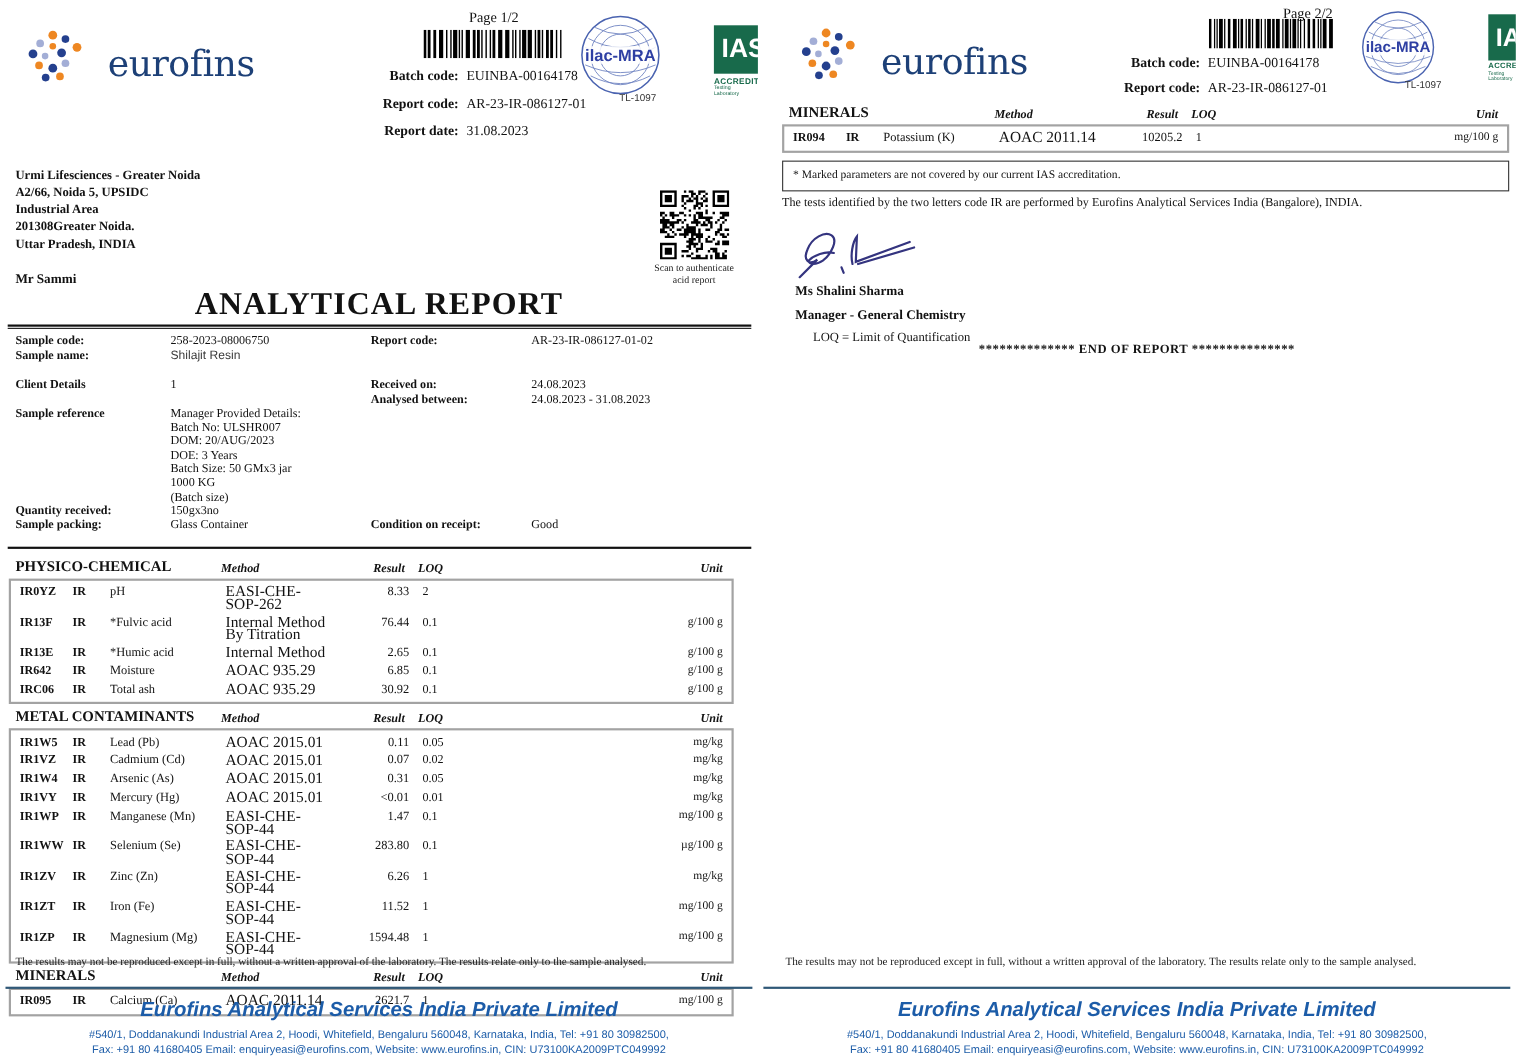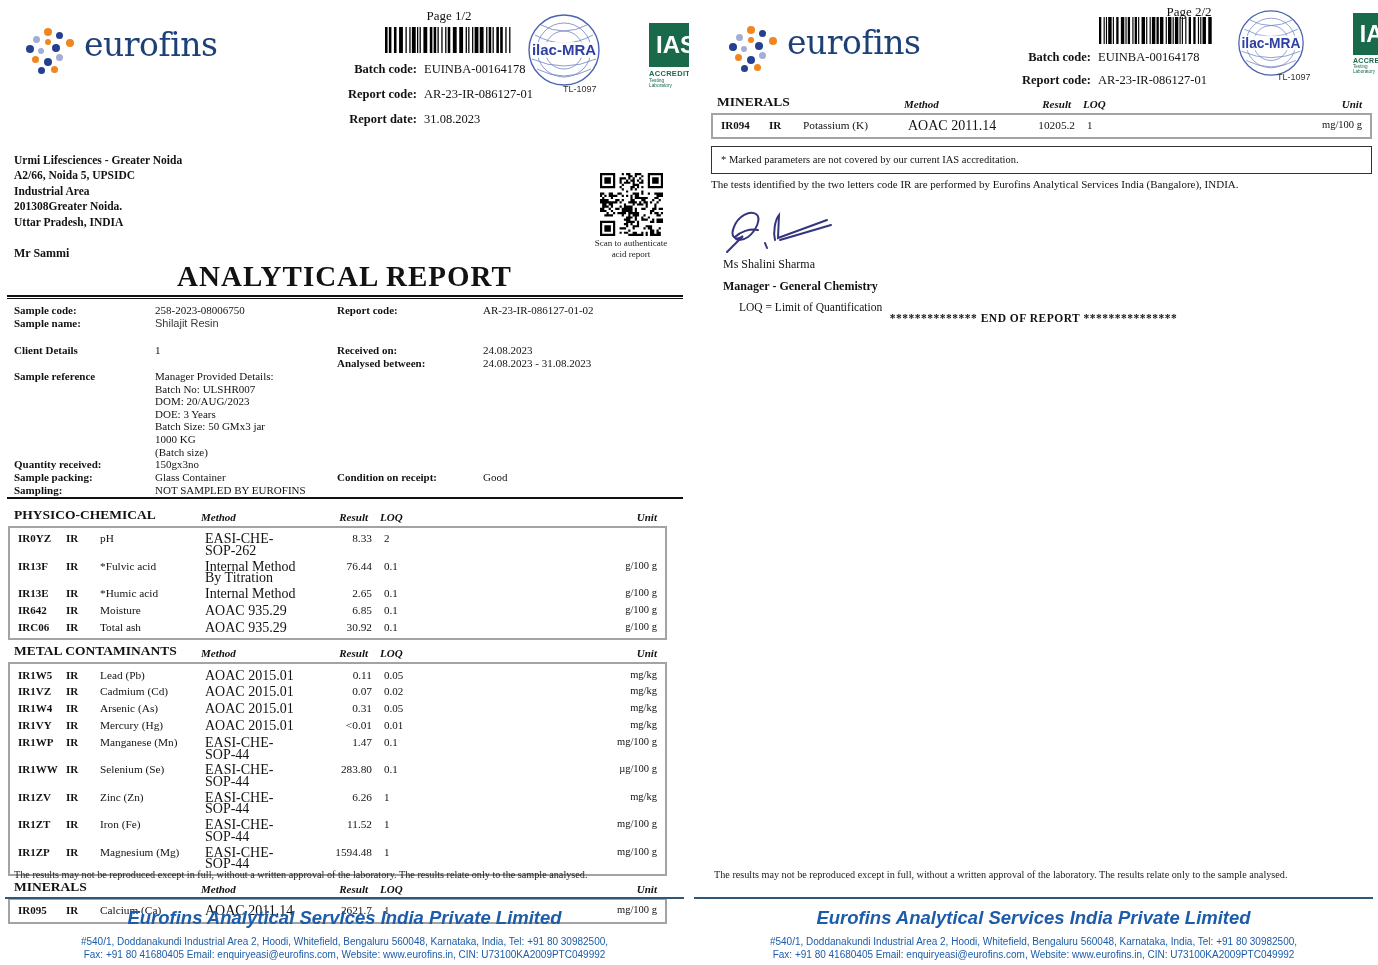--- a/index.html
+++ b/index.html
@@ -2,21 +2,21 @@
 <html><head>
 <meta charset="utf-8">
 <style>
   * { margin:0; padding:0; box-sizing:border-box; }
   html,body { background:#ffffff; }
   body { width:1378px; height:965px; position:relative; font-family:"Liberation Serif", serif; color:#121212; overflow:hidden; }
   .page { position:absolute; top:0; width:689px; height:965px; background:#fff; }
   #page-1 { left:0; } #page-2 { left:689px; }
 
   
-  .logo { position:absolute; display:flex; align-items:flex-start; gap:10px; }
+  .logo { position:absolute; display:flex; align-items:flex-end; gap:24px; }
   .logo-dots { width:48px; height:46px; position:relative; flex:0 0 auto; }
   .logo-dots i { position:absolute; border-radius:50%; }
   .logo-text { font-family:"DejaVu Serif", serif; font-size:33px; color:#1d4077; letter-spacing:-0.5px; line-height:1; }
 
   
   .page-label { position:absolute; font-size:13px; text-align:center; }
   .barcode { position:absolute; }
   .barcode svg { width:100%; height:100%; display:block; }
   .codes { position:absolute; }
   .code-row { display:grid; grid-template-columns:84px 1fr; column-gap:7px; margin-bottom:10px; font-size:12.5px; }
@@ -66,21 +66,21 @@
   .trow .param { font-size:11.3px; line-height:14.5px; }
   .trow .method { font-size:14px; line-height:11.5px; padding-top:2px; padding-right:14px; }
   .trow .result { font-size:11.3px; text-align:right; line-height:14.5px; }
   .trow .loq { font-size:11px; padding-left:12px; line-height:14.5px; }
   .trow .unit { font-size:10.5px; text-align:right; line-height:14.5px; }
 
   
   .note-box { position:absolute; left:22px; top:146px; width:661px; height:28px; border:1.5px solid #333; padding:7px 9px; font-size:10.5px; }
   .note-tests { position:absolute; left:22px; top:178px; width:661px; font-size:11px; }
   .signature { position:absolute; left:34px; top:208px; width:112px; height:48px; }
-  .sig-name { position:absolute; left:34px; top:257px; font-weight:normal; font-size:12px; }
+  .sig-name { position:absolute; left:34px; top:257px; font-weight:bold; font-size:12px; }
   .sig-title { position:absolute; left:34px; top:279px; font-weight:bold; font-size:12px; }
   .loq-note { position:absolute; left:50px; top:301px; font-size:11.5px; }
   .end-report { position:absolute; left:0; top:312px; width:689px; text-align:center; font-weight:bold; font-size:11.5px; letter-spacing:0.5px; }
 
   
   .disclaimer { position:absolute; top:869px; font-size:10.2px; color:#222; }
   #page-1 .disclaimer { left:14px; } #page-2 .disclaimer { left:25px; }
   .footer-rule { position:absolute; top:897px; left:5px; width:679px; border-top:2px solid #2f5877; }
   .footer-company { position:absolute; top:907px; left:0; width:689px; text-align:center; font-family:"Liberation Sans", sans-serif; font-weight:bold; font-size:18.5px; color:#1c5ca8;font-style:italic; }
   .footer-addr { position:absolute; left:0; width:689px; text-align:center; font-family:"Liberation Sans", sans-serif; font-size:10px; color:#1c5ca8; }
@@ -226,26 +226,20 @@
       <span>150gx3no</span>
       <b></b>
         <span></span>
     </div>
     <div class="si-row">
       <b>Sample packing:</b>
       <span>Glass Container</span>
       <b>Condition on receipt:</b>
       <span>Good</span>
     </div>
-    <div class="si-row">
-      <b>Sampling:</b>
-      <span>NOT SAMPLED BY EUROFINS</span>
-      <b></b>
-        <span></span>
-    </div>
   </div>
   <div class="rule-single"></div>
 
   <div class="results">
 
     <div class="sec-head">
       <span class="sec-title">PHYSICO-CHEMICAL</span>
       <span class="hh">Method</span>
       <span class="hh h-result">Result</span>
       <span class="hh h-loq">LOQ</span>

